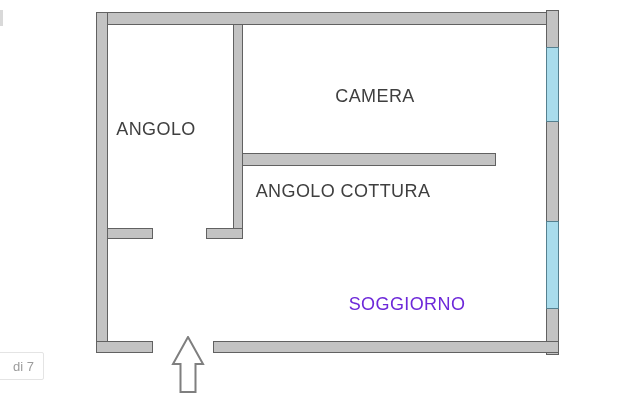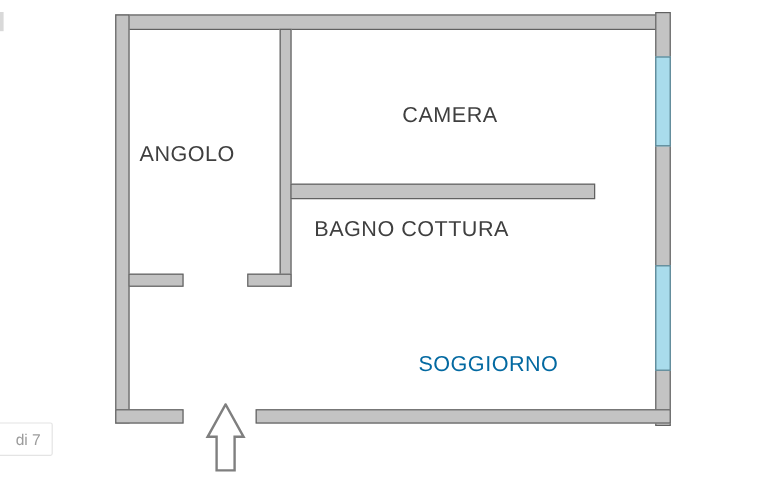--- a/index.html
+++ b/index.html
@@ -69,22 +69,22 @@
       <div class="wall" style="left: 96px; top: 341px; width: 57px; height: 12px; background: rgb(195, 195, 195); border-color: rgb(97, 97, 97);"></div>
       <div class="wall" style="left: 213px; top: 341px; width: 346px; height: 12px; background: rgb(195, 195, 195); border-color: rgb(97, 97, 97);"></div>
       <div class="wall" style="left: 233px; top: 24px; width: 10px; height: 215px; background: rgb(195, 195, 195); border-color: rgb(97, 97, 97);"></div>
       <div class="wall" style="left: 206px; top: 228px; width: 37px; height: 11px; background: rgb(195, 195, 195); border-color: rgb(97, 97, 97);"></div>
       <div class="wall" style="left: 107px; top: 228px; width: 46px; height: 11px; background: rgb(195, 195, 195); border-color: rgb(97, 97, 97);"></div>
       <div class="wall" style="left: 242px; top: 153px; width: 254px; height: 13px; background: rgb(195, 195, 195); border-color: rgb(97, 97, 97);"></div>
       <div class="window" style="left: 546px; top: 47px; width: 13px; height: 75px; background: rgb(169, 220, 236); border-color: rgb(85, 128, 143);"></div>
       <div class="window" style="left: 546px; top: 221px; width: 13px; height: 88px; background: rgb(169, 220, 236); border-color: rgb(85, 128, 143);"></div>
       <span class="room-label" style="left: 156px; top: 129px; color: rgb(63, 63, 63);">ANGOLO</span>
       <span class="room-label" style="left: 375px; top: 96px; color: rgb(63, 63, 63);">CAMERA</span>
-      <span class="room-label" style="left: 343px; top: 191px; color: rgb(63, 63, 63);">BAGNO COTTURA</span>
-      <span class="room-label" style="left: 407px; top: 304px; color: #0369a1;">SOGGIORNO</span>
+      <span class="room-label" style="left: 343px; top: 191px; color: rgb(63, 63, 63);">ANGOLO COTTURA</span>
+      <span class="room-label" style="left: 407px; top: 304px; color: #6d28d9;">SOGGIORNO</span>
     </div>
 
   <svg id="entrance-arrow" viewBox="0 0 36 58" xmlns="http://www.w3.org/2000/svg">
     <polygon id="entrance-arrow-shape" points="18,1 3,28 10.5,28 10.5,56 25.5,56 25.5,28 33,28" fill="#ffffff" stroke="#7f7f7f" stroke-width="2" stroke-linejoin="miter"></polygon>
   </svg>
 
   <div id="page-indicator">
     <span>di 7</span>
   </div>
 

